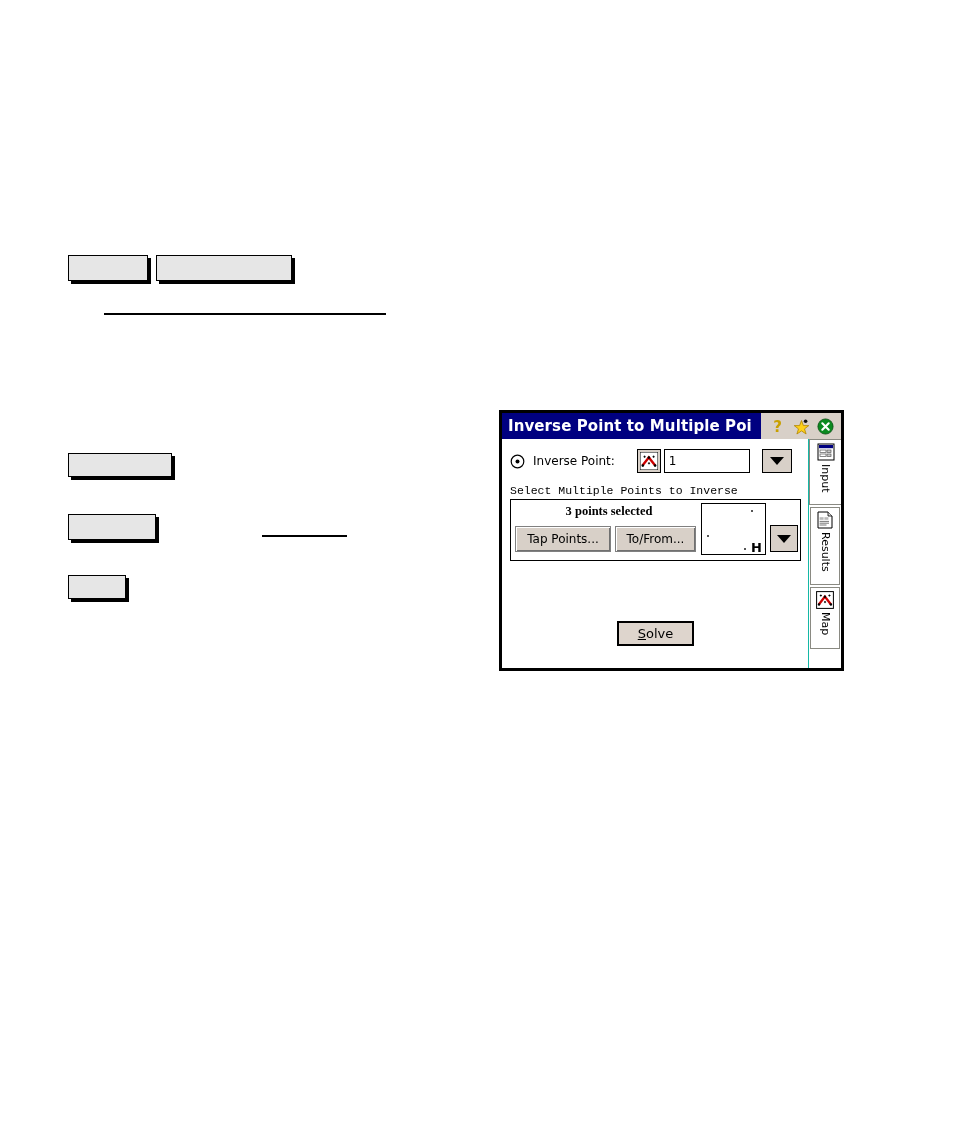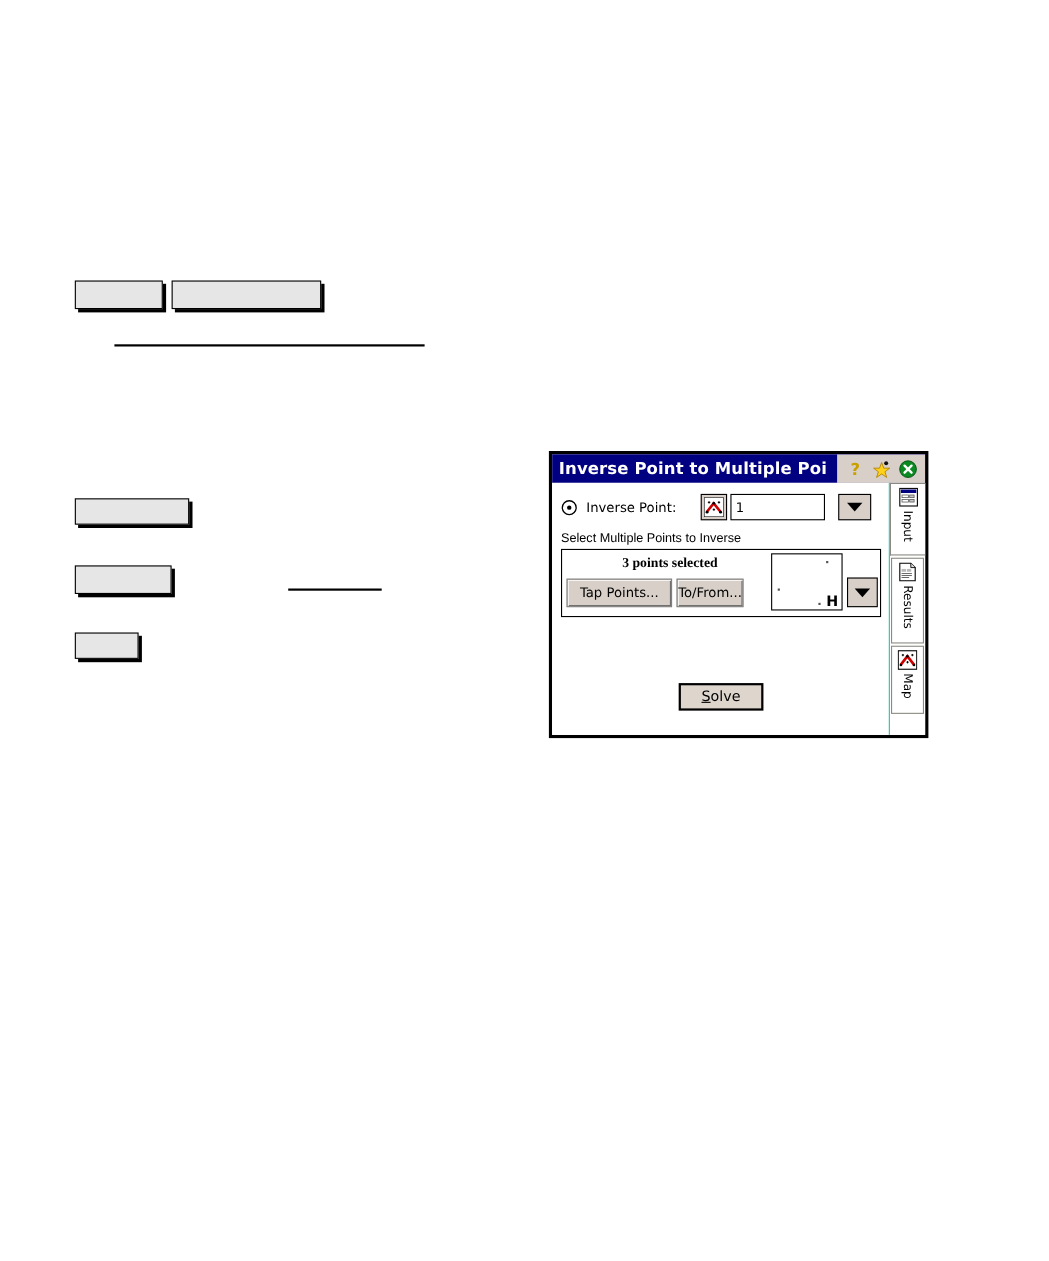--- a/index.html
+++ b/index.html
@@ -172,21 +172,21 @@
     border-top: 8px solid #000000;
   }
 
   
   #group-label {
     position: absolute;
     left: 8px;
     top: 45px;
     font-size: 11.5px;
     color: #000000;
-    font-family: Liberation Sans, sans-serif;
+    font-family: Liberation Mono, monospace;
     white-space: nowrap;
   }
   #group-box {
     position: absolute;
     left: 8px;
     top: 60px;
     width: 291px;
     height: 62px;
     border: 1px solid #000000;
     box-sizing: border-box;
@@ -211,21 +211,21 @@
     box-sizing: border-box;
     font-size: 12px;
     font-family: "DejaVu Sans", sans-serif;
     color: #000000;
     display: flex;
     align-items: center;
     justify-content: center;
     white-space: nowrap;
   }
   #btn-tap   { left: 4px;  top: 26px; width: 96px; height: 26px; }
-  #btn-tofrom{ left: 104px; top: 26px; width: 61px; height: 26px; }
+  #btn-tofrom{ left: 104px; top: 26px; width: 81px; height: 26px; }
 
   #preview-box {
     position: absolute;
     left: 190px;
     top: 3px;
     width: 65px;
     height: 52px;
     background: #ffffff;
     border: 1px solid #000000;
     box-sizing: border-box;

